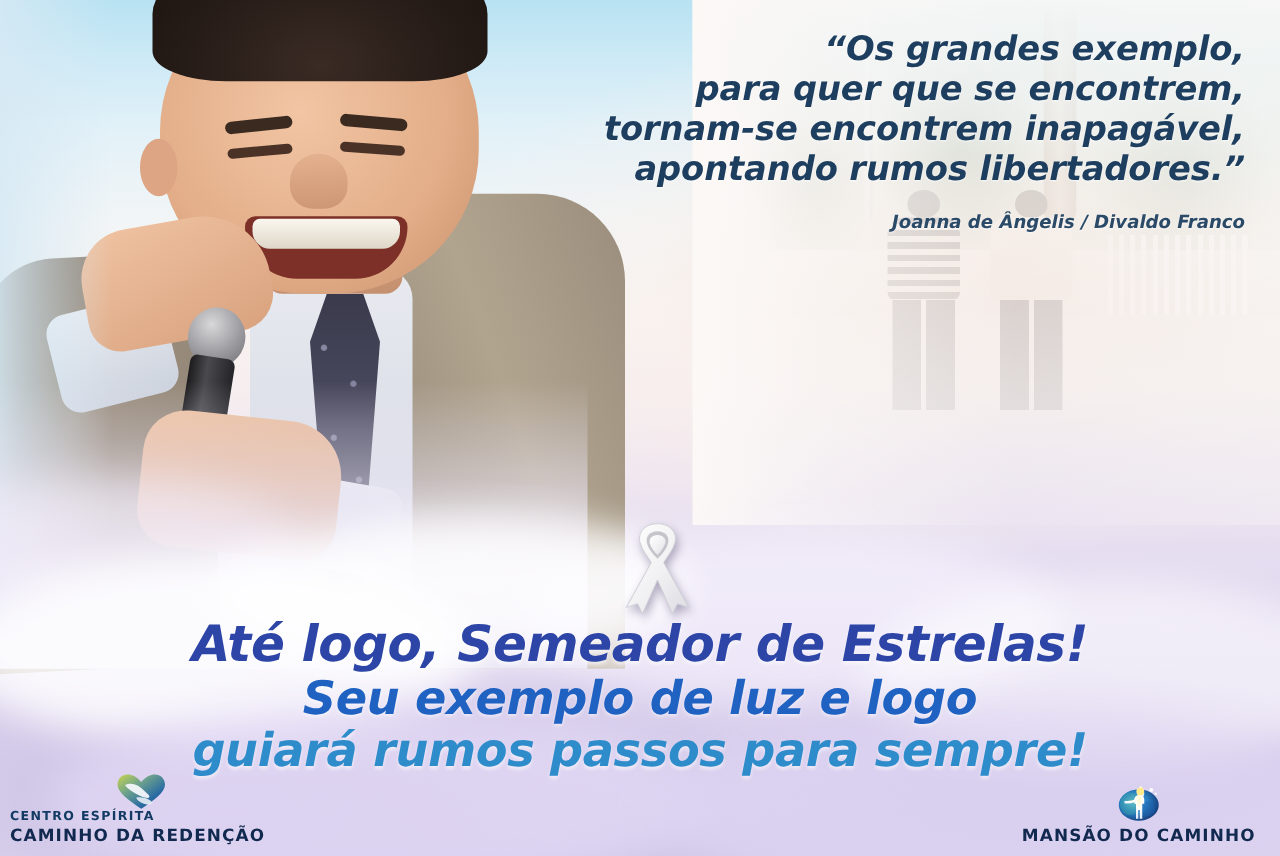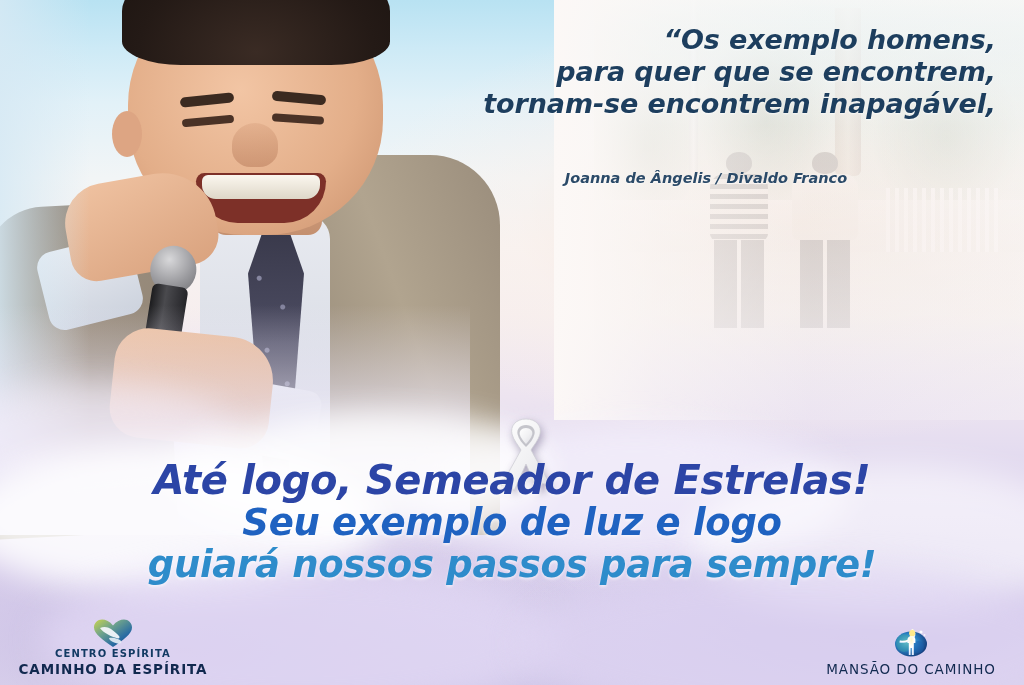--- a/index.html
+++ b/index.html
@@ -155,50 +155,50 @@
     font-family:"DejaVu Sans", sans-serif;
     font-style:italic; font-weight:700;
     font-size:27px; line-height:1.185;
     letter-spacing:-0.1px;
     color:#1d3e5e;
     text-shadow:0 1px 2px rgba(255,255,255,.75);
   }
   .quote .ln { display:block; white-space:nowrap; }
   .quote-author {
     position:absolute; right:28px; top:170px; width:580px;
-    text-align:center;
+    text-align:right;
     font-family:"DejaVu Sans", sans-serif;
     font-style:italic; font-weight:700;
     font-size:14.5px; color:#2b4a68;
     text-shadow:0 1px 2px rgba(255,255,255,.7);
   }
 
   
   .ribbon { position:absolute; left:487px; top:412px; width:78px; height:80px; }
   .ribbon svg { display:block; filter:drop-shadow(2px 4px 4px rgba(90,80,120,.45)); }
 
   
-  .headline { position:absolute; left:0; right:0; top:460px; text-align:center;
+  .headline { position:absolute; left:0; right:0; top:496px; text-align:center;
               font-family:"DejaVu Sans", sans-serif; font-style:italic; font-weight:700; }
   .hl { display:block; white-space:nowrap; text-shadow:0 2px 3px rgba(255,255,255,.55); }
   .hl1 { font-size:40px; line-height:1.0;  color:#2c45a6; letter-spacing:-0.3px; }
   .hl2 { font-size:37px; line-height:1.12; color:#1f62c1; letter-spacing:-0.3px; margin-top:2px; }
   .hl3 { font-size:37px; line-height:1.12; color:#2e8ccb; letter-spacing:-0.3px; margin-top:1px; }
 
   
   .logo { position:absolute; bottom:8px; }
-  .logo-left  { left:8px;  width:210px; text-align:center; }
+  .logo-left  { left:8px;  width:210px; text-align:left; }
   .logo-right { right:6px; width:214px; text-align:center; }
   .logo-mark { height:30px; display:flex; align-items:center; justify-content:center; }
   .logo-mark svg { display:block; }
   .logo-t1 { font-family:"DejaVu Sans", sans-serif; font-weight:700; font-size:10px;
              letter-spacing:1.1px; color:#123a63; line-height:1.25; }
   .logo-t2 { font-family:"DejaVu Sans", sans-serif; font-weight:700; font-size:13.5px;
              letter-spacing:0.9px; color:#11294f; line-height:1.2; }
-  .logo-t3 { font-family:"DejaVu Sans", sans-serif; font-weight:400; font-size:13.5px;
+  .logo-t3 { font-family:"DejaVu Sans", sans-serif; font-weight:700; font-size:13.5px;
              letter-spacing:0.9px; color:#11294f; line-height:1.2; margin-top:4px; }
 </style>
 </head>
 <body>
 
 <div id="poster">
 
   <div class="bgscene">
     <div class="bg-sky"></div>
     <div class="bg-trees"></div>
@@ -254,23 +254,24 @@
     <div class="cloud c7"></div>
     <div class="cloud c3"></div>
     <div class="cloud c4"></div>
     <div class="cloud c2"></div>
     <div class="cloud c1"></div>
     <div class="cloud c5"></div>
     <div class="cloud c6"></div>
   </div>
 
   <div class="quote">
-    <span class="ln">“Os exemplo homens,</span>
+    <span class="ln">“Os grandes exemplo,</span>
     <span class="ln">para quer que se encontrem,</span>
     <span class="ln">tornam-se encontrem inapagável,</span>
+    <span class="ln">apontando rumos libertadores.”</span>
   </div>
   <div class="quote-author">Joanna de Ângelis / Divaldo Franco</div>
 
   <div class="ribbon">
     <svg width="78" height="80" viewBox="0 0 78 80" aria-hidden="true">
       <defs>
         <linearGradient id="rg" x1="0" y1="0" x2="1" y2="1">
           <stop offset="0%" stop-color="#ffffff"></stop>
           <stop offset="55%" stop-color="#f1f1f3"></stop>
           <stop offset="100%" stop-color="#dcdce2"></stop>
@@ -278,41 +279,41 @@
       </defs>
       <path d="M39 7 C29 7 23 14 25 22 C26.5 28 31 33 34 38 L14 74 L23 71 L27 79 L39 52 L51 79 L55 71 L64 74 L44 38 C47 33 51.5 28 53 22 C55 14 49 7 39 7 Z" fill="url(#rg)" stroke="#cfcfd6" stroke-width="0.8"></path>
       <path d="M39 13 C33 13 29.5 17 30.5 22 C31.5 27 35 31 39 35 C43 31 46.5 27 47.5 22 C48.5 17 45 13 39 13 Z" fill="#9b9ba6" opacity="0.55"></path>
       <path d="M39 16 C34.5 16 32 19 32.8 22.6 C33.6 26 36.2 29 39 32 C41.8 29 44.4 26 45.2 22.6 C46 19 43.5 16 39 16 Z" fill="url(#rg)"></path>
     </svg>
   </div>
 
   <div class="headline">
     <span class="hl hl1">Até logo, Semeador de Estrelas!</span>
     <span class="hl hl2">Seu exemplo de luz e logo</span>
-    <span class="hl hl3">guiará nossos passos para sempre!</span>
+    <span class="hl hl3">guiará rumos passos para sempre!</span>
   </div>
 
   <div class="logo logo-left">
     <div class="logo-mark">
       <svg width="42" height="30" viewBox="0 0 42 30" aria-hidden="true">
         <defs>
           <linearGradient id="hg" x1="0" y1="0" x2="1" y2="1">
             <stop offset="0%" stop-color="#c9d44e"></stop>
             <stop offset="35%" stop-color="#6fa38c"></stop>
             <stop offset="70%" stop-color="#2a6ca3"></stop>
             <stop offset="100%" stop-color="#123f73"></stop>
           </linearGradient>
         </defs>
         <path d="M21 29 C11 22 2 16 2 9.5 C2 4.8 5.8 1.5 10 1.5 C13.6 1.5 17.8 3.4 21 7.6 C24.2 3.4 28.4 1.5 32 1.5 C36.2 1.5 40 4.8 40 9.5 C40 16 31 22 21 29 Z" fill="url(#hg)"></path>
         <path d="M8 10 C12 8 16 9 19 11 C22 13 25 16 27 18 C28 19.2 27.4 20.6 26 20.4 C23 20 19.5 18.6 16 16.6 C12.5 14.6 9.5 12.4 8 10 Z" fill="#f3f6fa" opacity="0.95"></path>
         <path d="M17 20 C20 19.4 24 20 27 21.6 C29 22.6 30 24 29 25 C27.6 26.4 23.5 25.4 20.5 23.8 C18.8 22.9 17.3 21.6 17 20 Z" fill="#e7eef6" opacity="0.9"></path>
       </svg>
     </div>
     <div class="logo-t1">CENTRO ESPÍRITA</div>
-    <div class="logo-t2">CAMINHO DA ESPÍRITA</div>
+    <div class="logo-t2">CAMINHO DA REDENÇÃO</div>
   </div>
 
   <div class="logo logo-right">
     <div class="logo-mark">
       <svg width="42" height="32" viewBox="0 0 42 32" aria-hidden="true">
         <defs>
           <radialGradient id="gg" cx="38%" cy="42%" r="70%">
             <stop offset="0%" stop-color="#7fd4e6"></stop>
             <stop offset="45%" stop-color="#2b84c8"></stop>
             <stop offset="100%" stop-color="#11306e"></stop>

